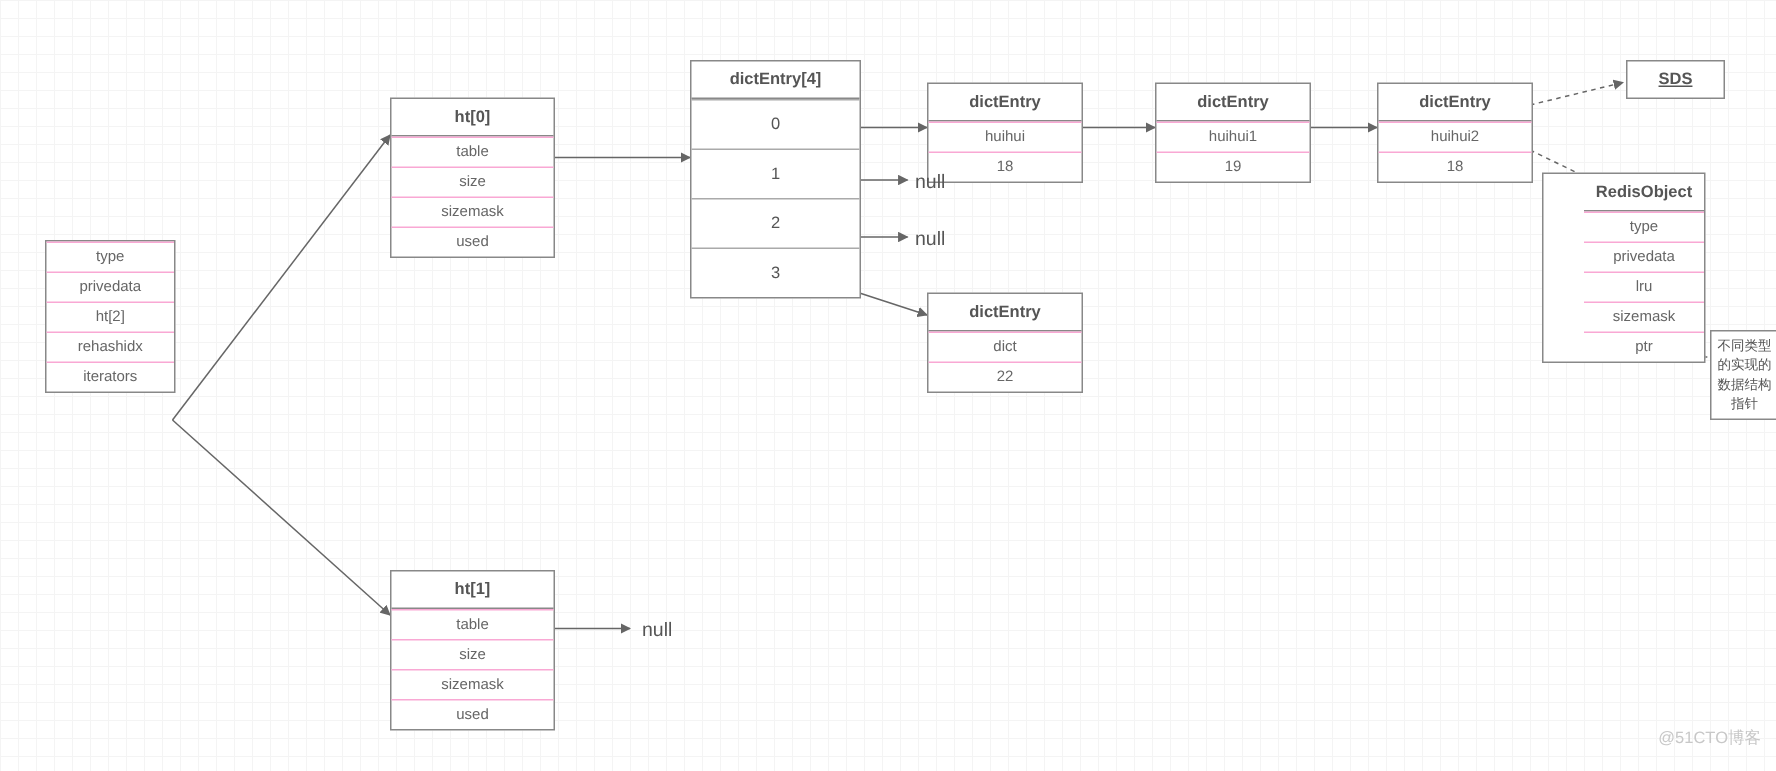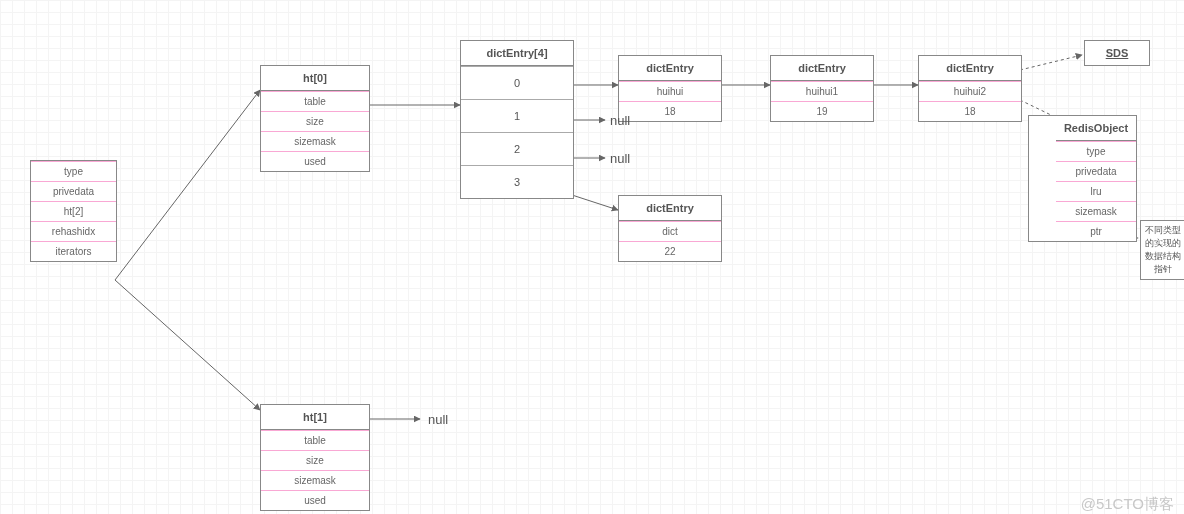--- a/index.html
+++ b/index.html
@@ -4,21 +4,21 @@
 <style>
   html,body{margin:0;padding:0;width:1184px;height:514px;overflow:hidden;font-family:Arial,Helvetica,sans-serif;background:#fff;color:#555;}
   
   .grid{position:absolute;inset:0;background-image:linear-gradient(to right,#f4f4f4 1px,transparent 1px),linear-gradient(to bottom,#f4f4f4 1px,transparent 1px);background-size:12px 12px;}
   svg{position:absolute;inset:0;}
   .box{position:absolute;border:1px solid #888;background:#fff;}
   .hd{font-weight:bold;text-align:center;font-size:11px;padding:6px 4px;border-bottom:1px solid #888;}
   .row{font-size:10px;text-align:center;padding:4px 2px;border-top:1px solid #f9a8d4;color:#666;}
   .bigrow{font-size:11px;text-align:center;padding:10px 2px;border-top:1px solid #aaa;color:#555;}
   .loose{position:absolute;font-size:13px;color:#555;}
-  .wm{position:absolute;right:10px;bottom:0;font-size:15px;color:#c8c8c8;}
+  .wm{position:absolute;right:10px;bottom:15px;font-size:11px;color:#c8c8c8;}
 </style>
 </head>
 <body>
 
 <div class="grid"></div>
 
 <svg width="1184" height="514">
   <defs>
     <marker id="ah" viewBox="0 0 10 10" refX="9" refY="5" markerWidth="7" markerHeight="7" orient="auto-start-reverse">
       <path d="M0,0 L10,5 L0,10 z" fill="#666"></path>
@@ -59,21 +59,21 @@
 </div>
 
 <div class="box" style="left:260px;top:65px;width:108px;">
   <div class="hd">ht[0]</div>
   <div class="row">table</div>
   <div class="row">size</div>
   <div class="row">sizemask</div>
   <div class="row">used</div>
 </div>
 
-<div class="box" style="left:260px;top:380px;width:108px;margin-top:24px;">
+<div class="box" style="left:260px;top:380px;width:108px;">
   <div class="hd">ht[1]</div>
   <div class="row">table</div>
   <div class="row">size</div>
   <div class="row">sizemask</div>
   <div class="row">used</div>
 </div>
 
 <div class="box" style="left:460px;top:40px;width:112px;">
   <div class="hd">dictEntry[4]</div>
   <div class="bigrow">0</div>

